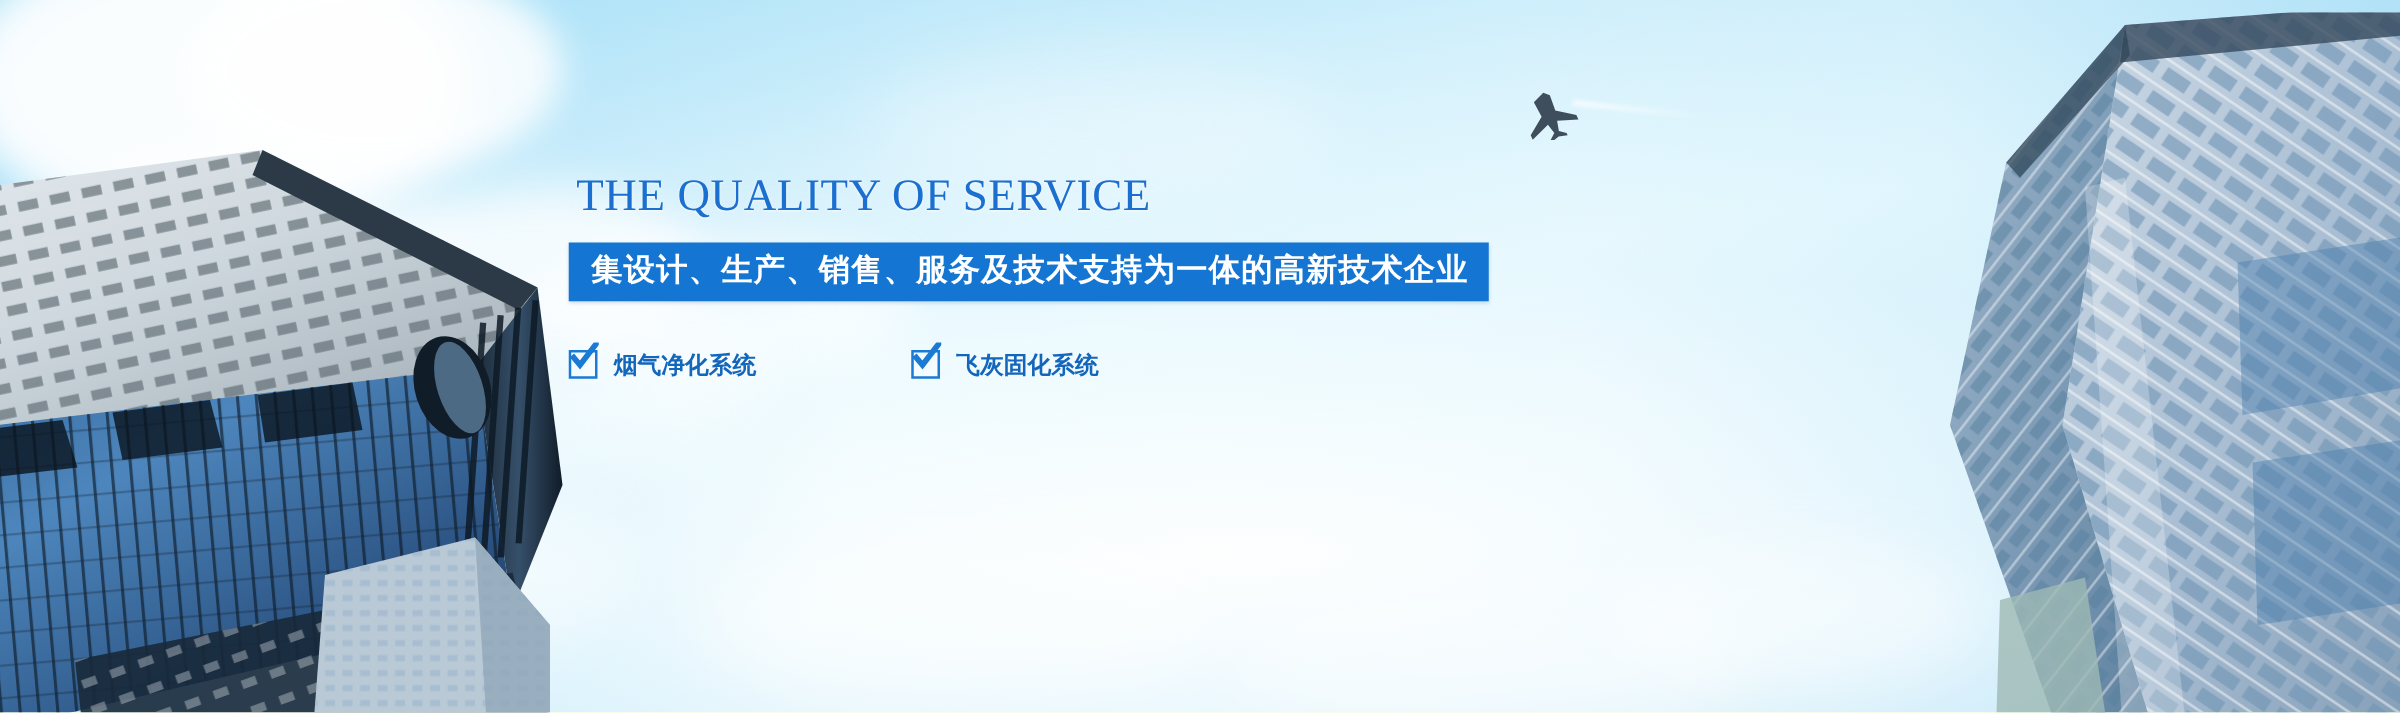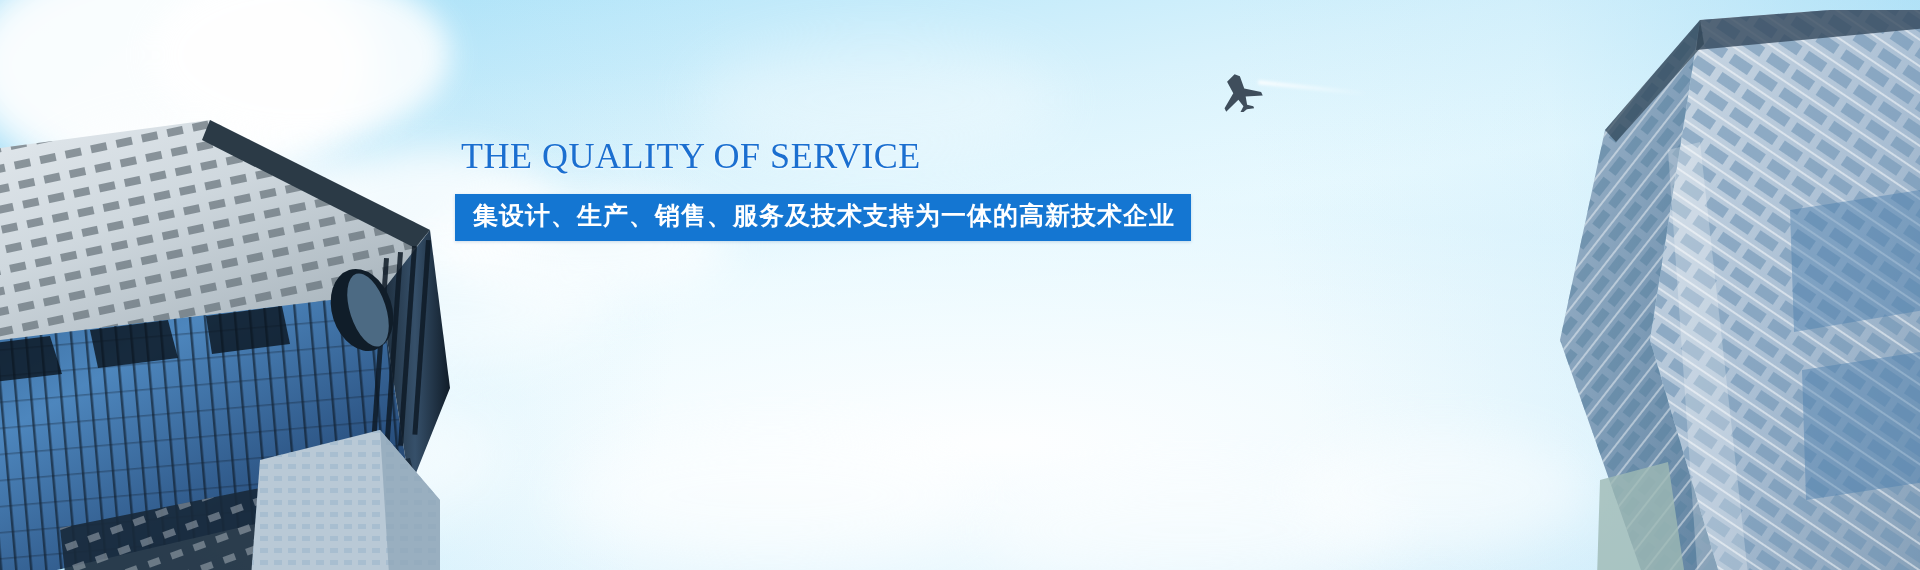--- a/index.html
+++ b/index.html
@@ -84,21 +84,20 @@
     display:inline-block;
     background:#1476d2;
     color:#ffffff;
     font-size:25px;
     font-weight:700;
     letter-spacing:1px;
     padding:9px 16px 11px 18px;
     line-height:1.05;
     white-space:nowrap;
     box-shadow:0 1px 3px rgba(0,60,120,.18);
-    font-family:Liberation Serif, serif;
   }
 
   .features{
     margin-top:38px;
     display:grid;
     grid-template-columns:274px auto;
     row-gap:22px;
     column-gap:0;
   }
   .feature{
@@ -274,23 +273,39 @@
   </svg>
 
   <div class="content">
 
     <div class="headline">THE QUALITY OF SERVICE</div>
 
     <div class="sub-bar">集设计、生产、销售、服务及技术支持为一体的高新技术企业</div>
 
     <div class="features">
 
-
-
-
+      <div class="feature">
+        <span class="cbox">
+          <svg viewBox="0 0 25 25">
+              <path d="M5 12 L10 18 L23 1" stroke="#1b7ad4" stroke-width="4.5" fill="none" stroke-linecap="square"></path>
+            </svg>
+        </span>
+        <span class="feature-label">烟气净化系统</span>
+      </div>
+
+
+
+      <div class="feature">
+        <span class="cbox">
+          <svg viewBox="0 0 25 25">
+              <path d="M5 12 L10 18 L23 1" stroke="#1b7ad4" stroke-width="4.5" fill="none" stroke-linecap="square"></path>
+            </svg>
+        </span>
+        <span class="feature-label">飞灰固化系统</span>
+      </div>
 
 
       <div class="feature hidden-cell"></div>
 
     </div>
   </div>
 
 </div>
 
 </body></html>

